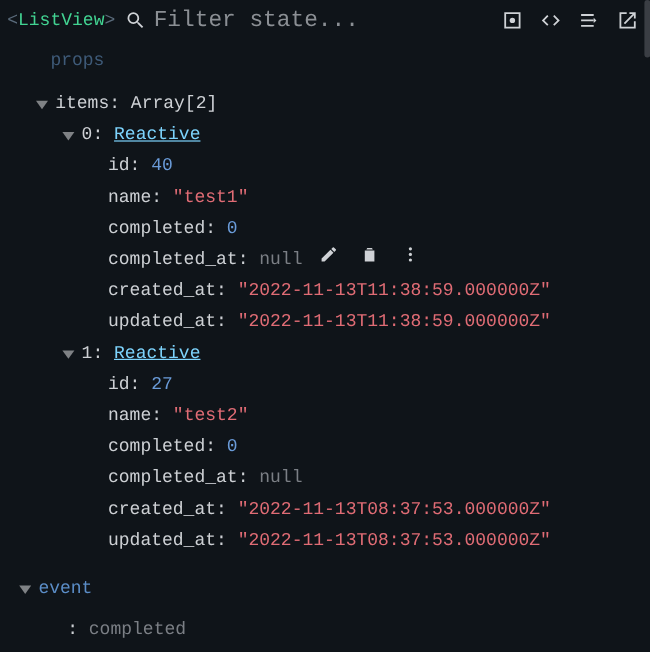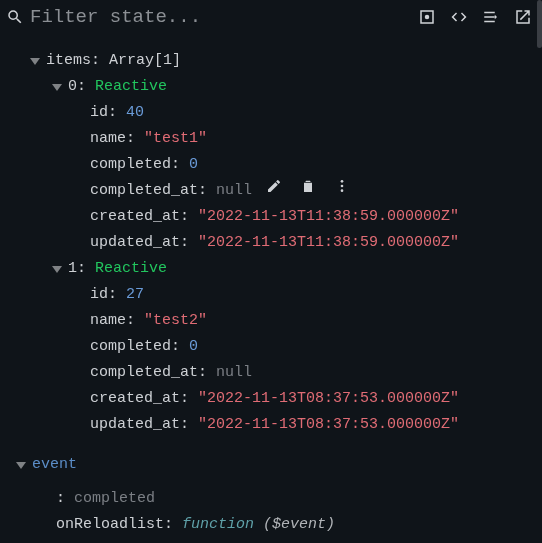--- a/index.html
+++ b/index.html
@@ -47,21 +47,21 @@
     border-left: 5px solid transparent;
     border-right: 5px solid transparent;
     border-top: 7px solid #7f8285;
     display: inline-block;
     margin-right: 6px;
     flex-shrink: 0;
   }
   .ind { display: inline-block; flex-shrink: 0; }
   .key { color: #cdd0d4; }
   .punct { color: #cdd0d4; }
-  .type-gray { color: #22c55e; font-style: normal; }
+  .type-gray { color: #7dd3fc; font-style: normal; text-decoration: underline; }
   .type-plain { color: #cdd0d4; }
   .num { color: #6a9bd8; }
   .str { color: #e06c75; }
   .null { color: #7b7f85; }
   .undef { color: #7b7f85; }
   .func { color: #5fa0a8; font-style: italic; }
   .func-arg { color: #b0b3b7; font-style: italic; }
   .section { color: #5b8dc7; }
   .section-prev { color: #3e5a78; }
   .row-actions { display: inline-flex; gap: 18px; margin-left: 14px; }
@@ -72,20 +72,23 @@
     width: 5px;
     height: 48px;
     background: #3a3e44;
     border-radius: 3px;
   }
 </style>
 </head>
 <body>
 
 <div class="toolbar">
+  <span>
+    <span class="angle">&lt;</span><span class="comp-name">ListView</span><span class="angle">&gt;</span>
+  </span>
   <div class="search-wrap">
     <span class="icon">
       <svg viewBox="0 0 24 24">
           <path d="M15.5 14h-.79l-.28-.27A6.471 6.471 0 0016 9.5 6.5 6.5 0 109.5 16c1.61 0 3.09-.59 4.23-1.57l.27.28v.79l5 4.99L20.49 19l-4.99-5zm-6 0C7.01 14 5 11.99 5 9.5S7.01 5 9.5 5 14 7.01 14 9.5 11.99 14 9.5 14z"></path>
         </svg>
     </span>
     <input class="filter-input" placeholder="Filter state..." style="">
   </div>
   <div class="toolbar-icons">
     <span class="icon">
@@ -109,29 +112,33 @@
       <svg viewBox="0 0 24 24">
           <path d="M19 19H5V5h6V3H3v18h18v-8h-2v6zM14 3v2h3.59l-9.83 9.83 1.41 1.41L19 6.41V10h2V3h-7z"></path>
         </svg>
     </span>
   </div>
 </div>
 
 <div class="tree">
   <div class="scrollbar"></div>
 
+  <div class="row">
+    <span class="ind" style="width:42px"></span>
+    <span class="section-prev">props</span>
+  </div>
 
   <div style="height:10px"></div>
 
   <div class="row">
     <span class="ind" style="width:30px"></span>
     <span class="arrow"></span>
     <span class="key">items</span>
       <span class="punct">:&nbsp;</span>
-    <span class="type-plain">Array[1]</span>
+    <span class="type-plain">Array[2]</span>
   </div>
 
   <div class="row">
     <span class="ind" style="width:52px"></span>
     <span class="arrow"></span>
     <span class="key">0</span>
       <span class="punct">:&nbsp;</span>
     <span class="type-gray">Reactive</span>
   </div>
   <div class="row">

